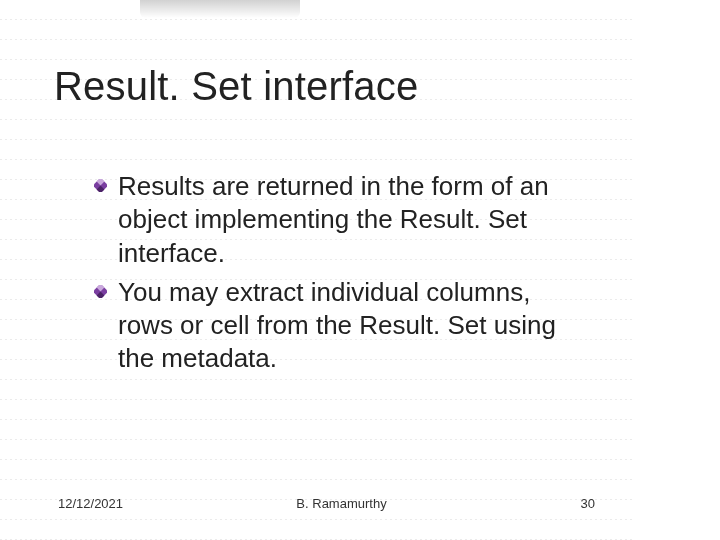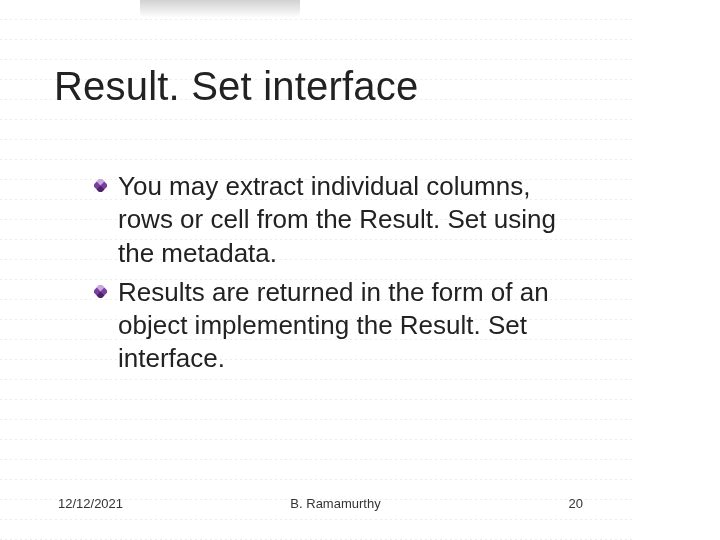--- a/index.html
+++ b/index.html
@@ -77,21 +77,21 @@
     left: 0;
     top: 9px;
     width: 13px;
     height: 13px;
   }
   .bullet svg { display: block; }
   .footer {
     position: absolute;
     bottom: 24px;
     left: 0;
-    right: 12px;
+    right: 0;
     height: 20px;
     font-size: 13px;
     color: #333;
   }
   .footer .date {
     position: absolute;
     left: 58px;
   }
   .footer .author {
     position: absolute;
@@ -117,34 +117,34 @@
     <div class="item">
       <span class="bullet">
         <svg width="13" height="13" viewBox="0 0 13 13">
           <g transform="translate(6.5,6.5) rotate(45)">
             <rect x="-5.5" y="-5.5" width="11" height="11" fill="#7a3ea0"></rect>
             <rect x="-5.5" y="-5.5" width="5.5" height="5.5" fill="#c9a8dc"></rect>
             <rect x="0" y="0" width="5.5" height="5.5" fill="#4b2366"></rect>
           </g>
         </svg>
       </span>
-      <span>You may extract individual columns, rows or cell from the Result. Set using the metadata.</span>
+      <span>Results are returned in the form of an object implementing the Result. Set interface.</span>
     </div>
     <div class="item">
       <span class="bullet">
         <svg width="13" height="13" viewBox="0 0 13 13">
           <g transform="translate(6.5,6.5) rotate(45)">
             <rect x="-5.5" y="-5.5" width="11" height="11" fill="#7a3ea0"></rect>
             <rect x="-5.5" y="-5.5" width="5.5" height="5.5" fill="#c9a8dc"></rect>
             <rect x="0" y="0" width="5.5" height="5.5" fill="#4b2366"></rect>
           </g>
         </svg>
       </span>
-      <span>Results are returned in the form of an object implementing the Result. Set interface.</span>
+      <span>You may extract individual columns, rows or cell from the Result. Set using the metadata.</span>
     </div>
   </div>
 
   <div class="footer">
     <span class="date">12/12/2021</span>
     <span class="author">B. Ramamurthy</span>
-    <span class="page">20</span>
+    <span class="page">30</span>
   </div>
 </div>
 
 </body></html>

